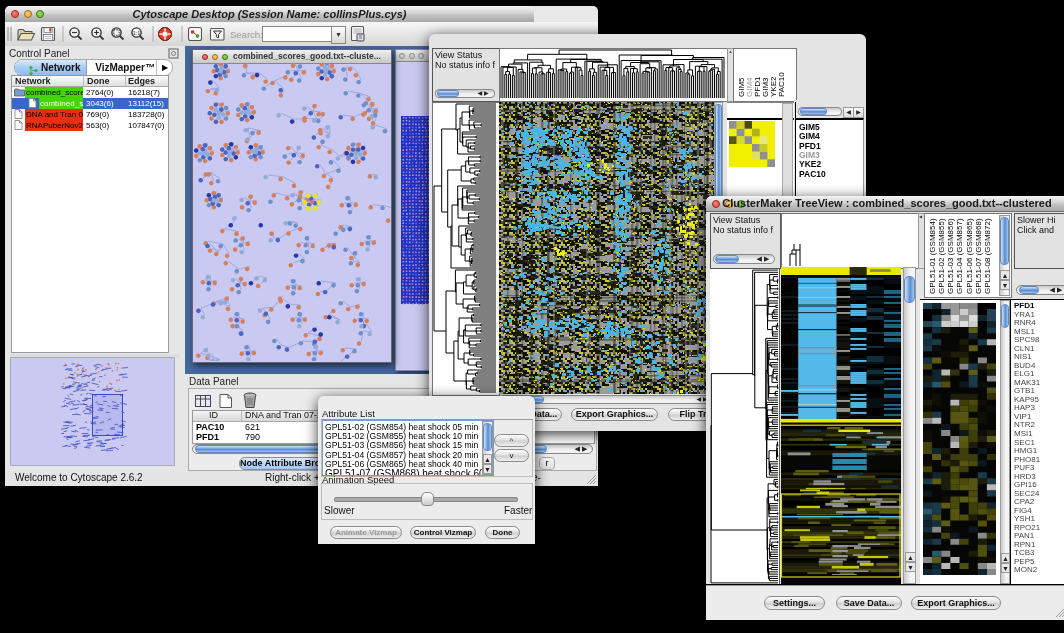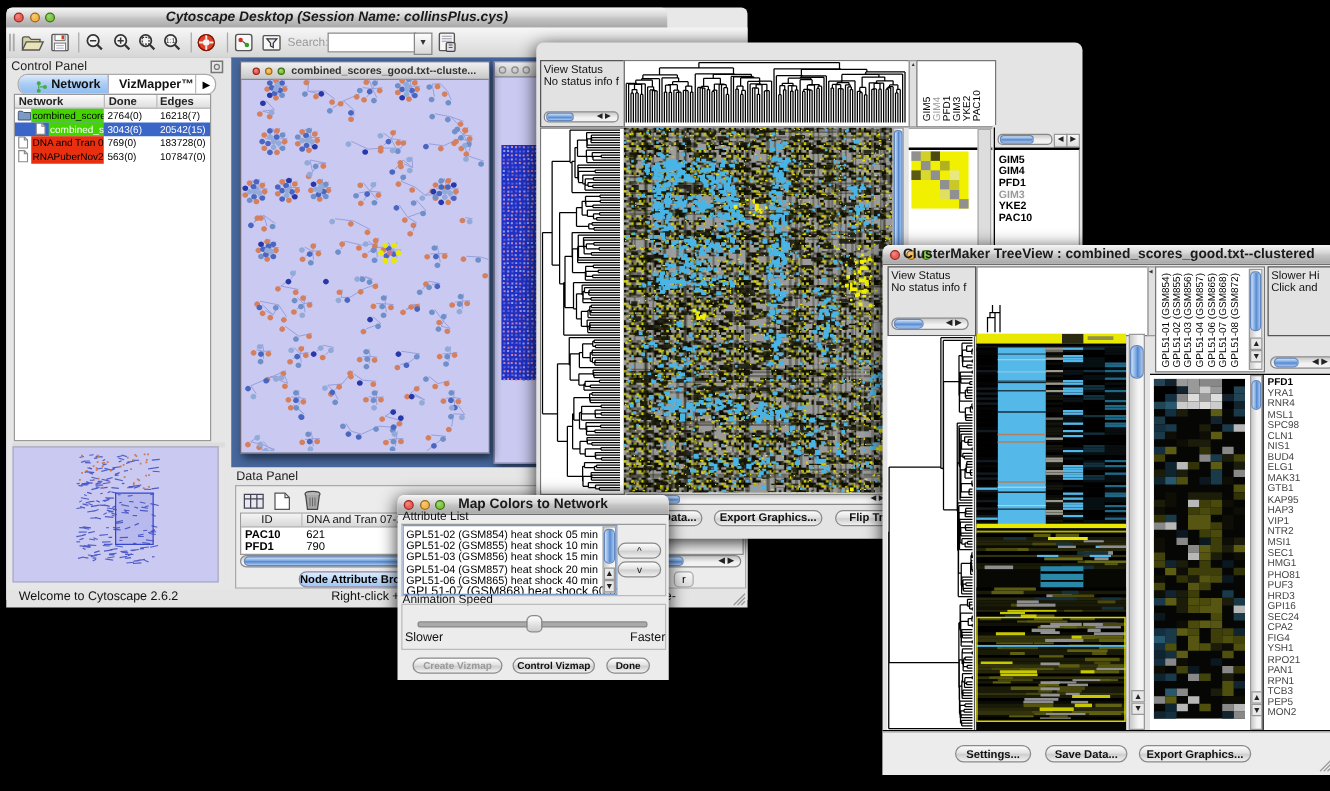--- a/index.html
+++ b/index.html
@@ -101,21 +101,21 @@
           <span class="abs" style="left:74px;top:0;line-height:11px;color:#000">2764(0)</span>
           <span class="abs" style="left:116px;top:0;line-height:11px;color:#000">16218(7)</span>
         </div>
         <div class="abs" style="left:0;top:22px;width:156px;height:11px;background:#3a66c8;font-size:8px">
           <svg width="9" height="10" viewBox="0 0 9 10" style="position:absolute;left:16px;top:0px">
             <path d="M1 0.5 L5.5 0.5 L8 3 L8 9.5 L1 9.5 Z" fill="#fff" stroke="#888" stroke-width="0.9"></path>
             <path d="M5.5 0.5 L5.5 3 L8 3" fill="none" stroke="#888" stroke-width="0.9"></path>
           </svg>
           <span class="abs" style="left:27px;top:0;width:44px;height:11px;background:#44d400;overflow:hidden;line-height:11px;color:#fff;white-space:nowrap"><span style="padding-left:1px">combined_sco</span></span>
           <span class="abs" style="left:74px;top:0;line-height:11px;color:#fff">3043(6)</span>
-          <span class="abs" style="left:116px;top:0;line-height:11px;color:#fff">20542(15)</span>
+          <span class="abs" style="left:116px;top:0;line-height:11px;color:#fff">13112(15)</span>
         </div>
         <div class="abs" style="left:0;top:33px;width:156px;height:11px;font-size:8px">
           <svg width="9" height="10" viewBox="0 0 9 10" style="position:absolute;left:2px;top:0px">
             <path d="M1 0.5 L5.5 0.5 L8 3 L8 9.5 L1 9.5 Z" fill="#fff" stroke="#888" stroke-width="0.9"></path>
             <path d="M5.5 0.5 L5.5 3 L8 3" fill="none" stroke="#888" stroke-width="0.9"></path>
           </svg>
           <span class="abs" style="left:13px;top:0;width:58px;height:11px;background:#e83010;overflow:hidden;line-height:11px;color:#000;white-space:nowrap"><span style="padding-left:1px">DNA and Tran 07</span></span>
           <span class="abs" style="left:74px;top:0;line-height:11px;color:#000">769(0)</span>
           <span class="abs" style="left:116px;top:0;line-height:11px;color:#000">183728(0)</span>
         </div>
@@ -1085,26 +1085,20 @@
     <div class="abs" style="left:0;top:389px;width:362px;height:35px;background:#ececec;border-top:1px solid #999">
       <div style="position:absolute;left:58px;top:10px;width:61px;height:14px;background:linear-gradient(#fdfdfd,#e2e2e2 45%,#cfcfcf 55%,#f0f0f0);border:1px solid #8a8a8a;border-radius:8px;box-sizing:border-box;font-size:9px;line-height:12px;text-align:center;color:#111;font-weight:bold;white-space:nowrap;overflow:hidden">Settings...</div>
       <div style="position:absolute;left:130px;top:10px;width:66px;height:14px;background:linear-gradient(#fdfdfd,#e2e2e2 45%,#cfcfcf 55%,#f0f0f0);border:1px solid #8a8a8a;border-radius:8px;box-sizing:border-box;font-size:9px;line-height:12px;text-align:center;color:#111;font-weight:bold;white-space:nowrap;overflow:hidden">Save Data...</div>
       <div style="position:absolute;left:205px;top:10px;width:90px;height:14px;background:linear-gradient(#fdfdfd,#e2e2e2 45%,#cfcfcf 55%,#f0f0f0);border:1px solid #8a8a8a;border-radius:8px;box-sizing:border-box;font-size:9px;line-height:12px;text-align:center;color:#111;font-weight:bold;white-space:nowrap;overflow:hidden">Export Graphics...</div>
       <svg width="12" height="12" viewBox="0 0 12 12" style="position:absolute;left:348px;top:20px">
         <path d="M2 11 L11 2M5 11 L11 5M8 11 L11 8" stroke="#999" stroke-width="1"></path>
       </svg>
     </div>
   </div>
 <div class="abs" style="left:318px;top:396px;width:217px;height:148px;background:#ececec;border-radius:6px 6px 0 0;box-shadow:0 3px 14px #000c">
-    <div style="position:absolute;left:0;top:0;width:217px;height:15px;background:linear-gradient(#f5f5f5,#d8d8d8 40%,#c4c4c4 55%,#a8a8a8);border-bottom:1px solid #6e6e6e;border-radius:5px 5px 0 0;">
-      <span style="position:absolute;left:5.0px;top:3.5px;width:8px;height:8px;border-radius:50%;background:radial-gradient(circle at 35% 30%, #fff3 20%, transparent 45%),#ec6058;border:0.5px solid #9c2820;box-sizing:border-box"></span>
-      <span style="position:absolute;left:17.5px;top:3.5px;width:8px;height:8px;border-radius:50%;background:radial-gradient(circle at 35% 30%, #fff3 20%, transparent 45%),#f5b64e;border:0.5px solid #9a6a14;box-sizing:border-box"></span>
-      <span style="position:absolute;left:30.0px;top:3.5px;width:8px;height:8px;border-radius:50%;background:radial-gradient(circle at 35% 30%, #fff3 20%, transparent 45%),#7ec845;border:0.5px solid #3f7010;box-sizing:border-box"></span>
-      <div style="position:absolute;left:0;right:0;top:0;height:15px;line-height:15px;text-align:center;font-size:11px;font-weight:bold;color:#1a1a1a;white-space:nowrap;overflow:hidden">Map Colors to Network</div>
-    </div>
     <div class="abs" style="left:4px;top:12px;font-size:9.5px;color:#111">Attribute List</div>
     <div class="abs" style="left:3px;top:23px;width:210px;height:56px;border:1px solid #bbb;border-top:1px solid #999"></div>
     <div class="abs" style="left:4px;top:24px;width:170px;height:54px;background:#fff;border:1px solid #7a9ac8;overflow:hidden">
       <div class="abs" style="left:2px;top:1.0px;font-size:8.6px;color:#000;white-space:nowrap">GPL51-02 (GSM854) heat shock 05 min</div>
       <div class="abs" style="left:2px;top:10.2px;font-size:8.6px;color:#000;white-space:nowrap">GPL51-02 (GSM855) heat shock 10 min</div>
       <div class="abs" style="left:2px;top:19.4px;font-size:8.6px;color:#000;white-space:nowrap">GPL51-03 (GSM856) heat shock 15 min</div>
       <div class="abs" style="left:2px;top:28.6px;font-size:8.6px;color:#000;white-space:nowrap">GPL51-04 (GSM857) heat shock 20 min</div>
       <div class="abs" style="left:2px;top:37.8px;font-size:8.6px;color:#000;white-space:nowrap">GPL51-06 (GSM865) heat shock 40 min</div>
       <div class="abs" style="left:2px;top:47.0px;font-size:10px;color:#000;white-space:nowrap">GPL51-07 (GSM868) heat shock 60 min</div>
       <div style="position:absolute;left:159px;top:0px;width:11px;height:54px;background:linear-gradient(90deg,#c9c9c9,#f4f4f4 60%);border:1px solid #999;box-sizing:border-box"></div>
@@ -1113,15 +1107,15 @@
       <div style="position:absolute;left:160px;top:43px;width:9px;height:10px;background:#e8e8e8;border:1px solid #999;font-size:7px;line-height:10px;text-align:center;color:#222;box-sizing:border-box">▼</div>
     </div>
     <div style="position:absolute;left:176px;top:38px;width:35px;height:13px;background:linear-gradient(#fdfdfd,#e2e2e2 45%,#cfcfcf 55%,#f0f0f0);border:1px solid #8a8a8a;border-radius:7px;box-sizing:border-box;font-size:8px;line-height:11px;text-align:center;color:#111;white-space:nowrap;overflow:hidden">^</div>
     <div style="position:absolute;left:176px;top:53px;width:35px;height:13px;background:linear-gradient(#fdfdfd,#e2e2e2 45%,#cfcfcf 55%,#f0f0f0);border:1px solid #8a8a8a;border-radius:7px;box-sizing:border-box;font-size:8px;line-height:11px;text-align:center;color:#111;white-space:nowrap;overflow:hidden">v</div>
     <div class="abs" style="left:4px;top:78px;font-size:9.5px;color:#111">Animation Speed</div>
     <div class="abs" style="left:3px;top:87px;width:210px;height:35px;border:1px solid #bbb"></div>
     <div class="abs" style="left:16px;top:101px;width:182px;height:3px;background:#aaa;border-radius:2px;border:1px solid #888"></div>
     <div class="abs" style="left:103px;top:96px;width:11px;height:12px;background:linear-gradient(#fefefe,#ccc);border:1px solid #888;border-radius:5px 5px 4px 4px"></div>
     <div class="abs" style="left:6px;top:109px;font-size:10px;color:#111">Slower</div>
     <div class="abs" style="left:186px;top:109px;font-size:10px;color:#111">Faster</div>
-    <div style="position:absolute;left:12px;top:130px;width:72px;height:13px;background:linear-gradient(#fdfdfd,#e2e2e2 45%,#cfcfcf 55%,#f0f0f0);border:1px solid #8a8a8a;border-radius:7px;box-sizing:border-box;font-size:8px;line-height:11px;text-align:center;color:#9a9a9a;font-weight:bold;white-space:nowrap;overflow:hidden">Create Vizmap</div>
+    <div style="position:absolute;left:12px;top:130px;width:72px;height:13px;background:linear-gradient(#fdfdfd,#e2e2e2 45%,#cfcfcf 55%,#f0f0f0);border:1px solid #8a8a8a;border-radius:7px;box-sizing:border-box;font-size:8px;line-height:11px;text-align:center;color:#9a9a9a;font-weight:bold;white-space:nowrap;overflow:hidden">Animate Vizmap</div>
     <div style="position:absolute;left:92px;top:130px;width:66px;height:13px;background:linear-gradient(#fdfdfd,#e2e2e2 45%,#cfcfcf 55%,#f0f0f0);border:1px solid #8a8a8a;border-radius:7px;box-sizing:border-box;font-size:8px;line-height:11px;text-align:center;color:#111;font-weight:bold;white-space:nowrap;overflow:hidden">Control Vizmap</div>
     <div style="position:absolute;left:167px;top:130px;width:35px;height:13px;background:linear-gradient(#fdfdfd,#e2e2e2 45%,#cfcfcf 55%,#f0f0f0);border:1px solid #8a8a8a;border-radius:7px;box-sizing:border-box;font-size:8px;line-height:11px;text-align:center;color:#111;font-weight:bold;white-space:nowrap;overflow:hidden">Done</div>
   </div>
 </body></html>

